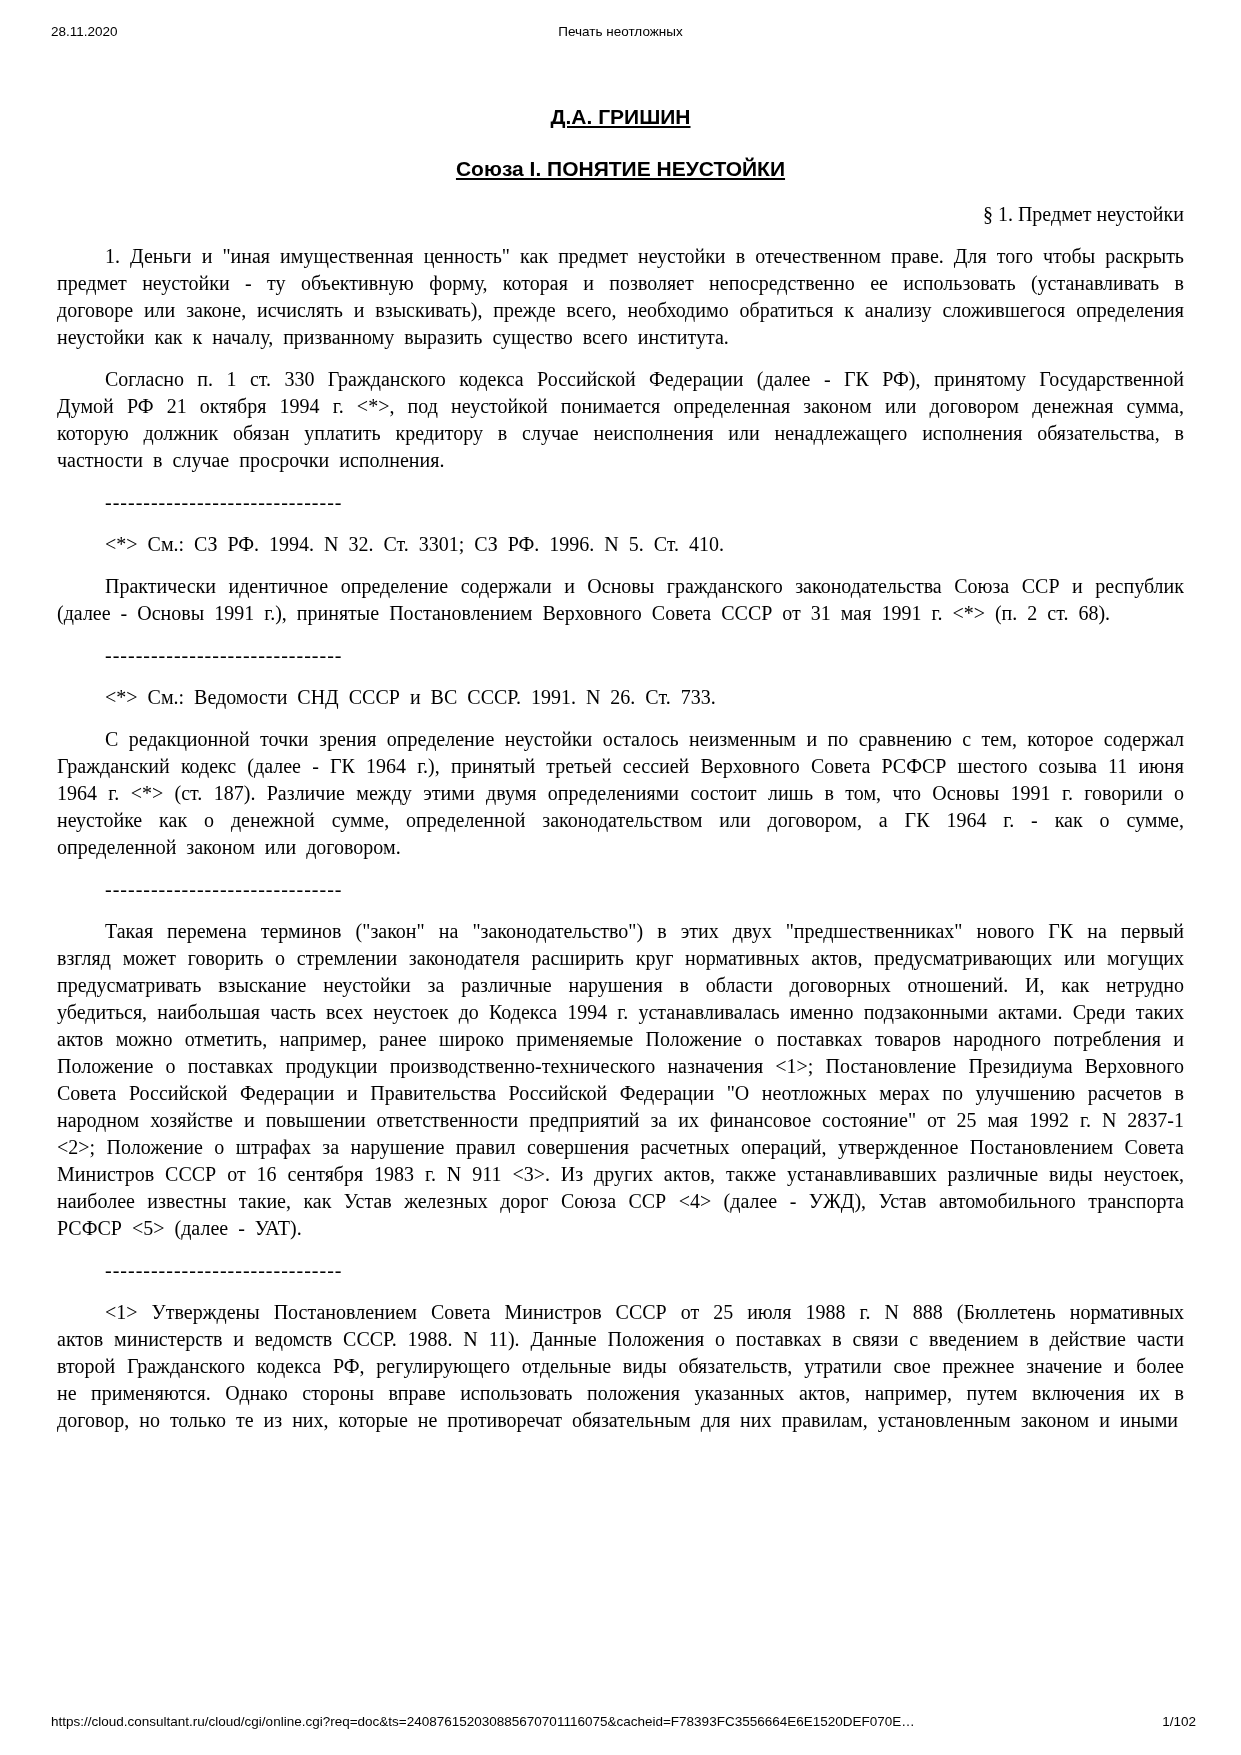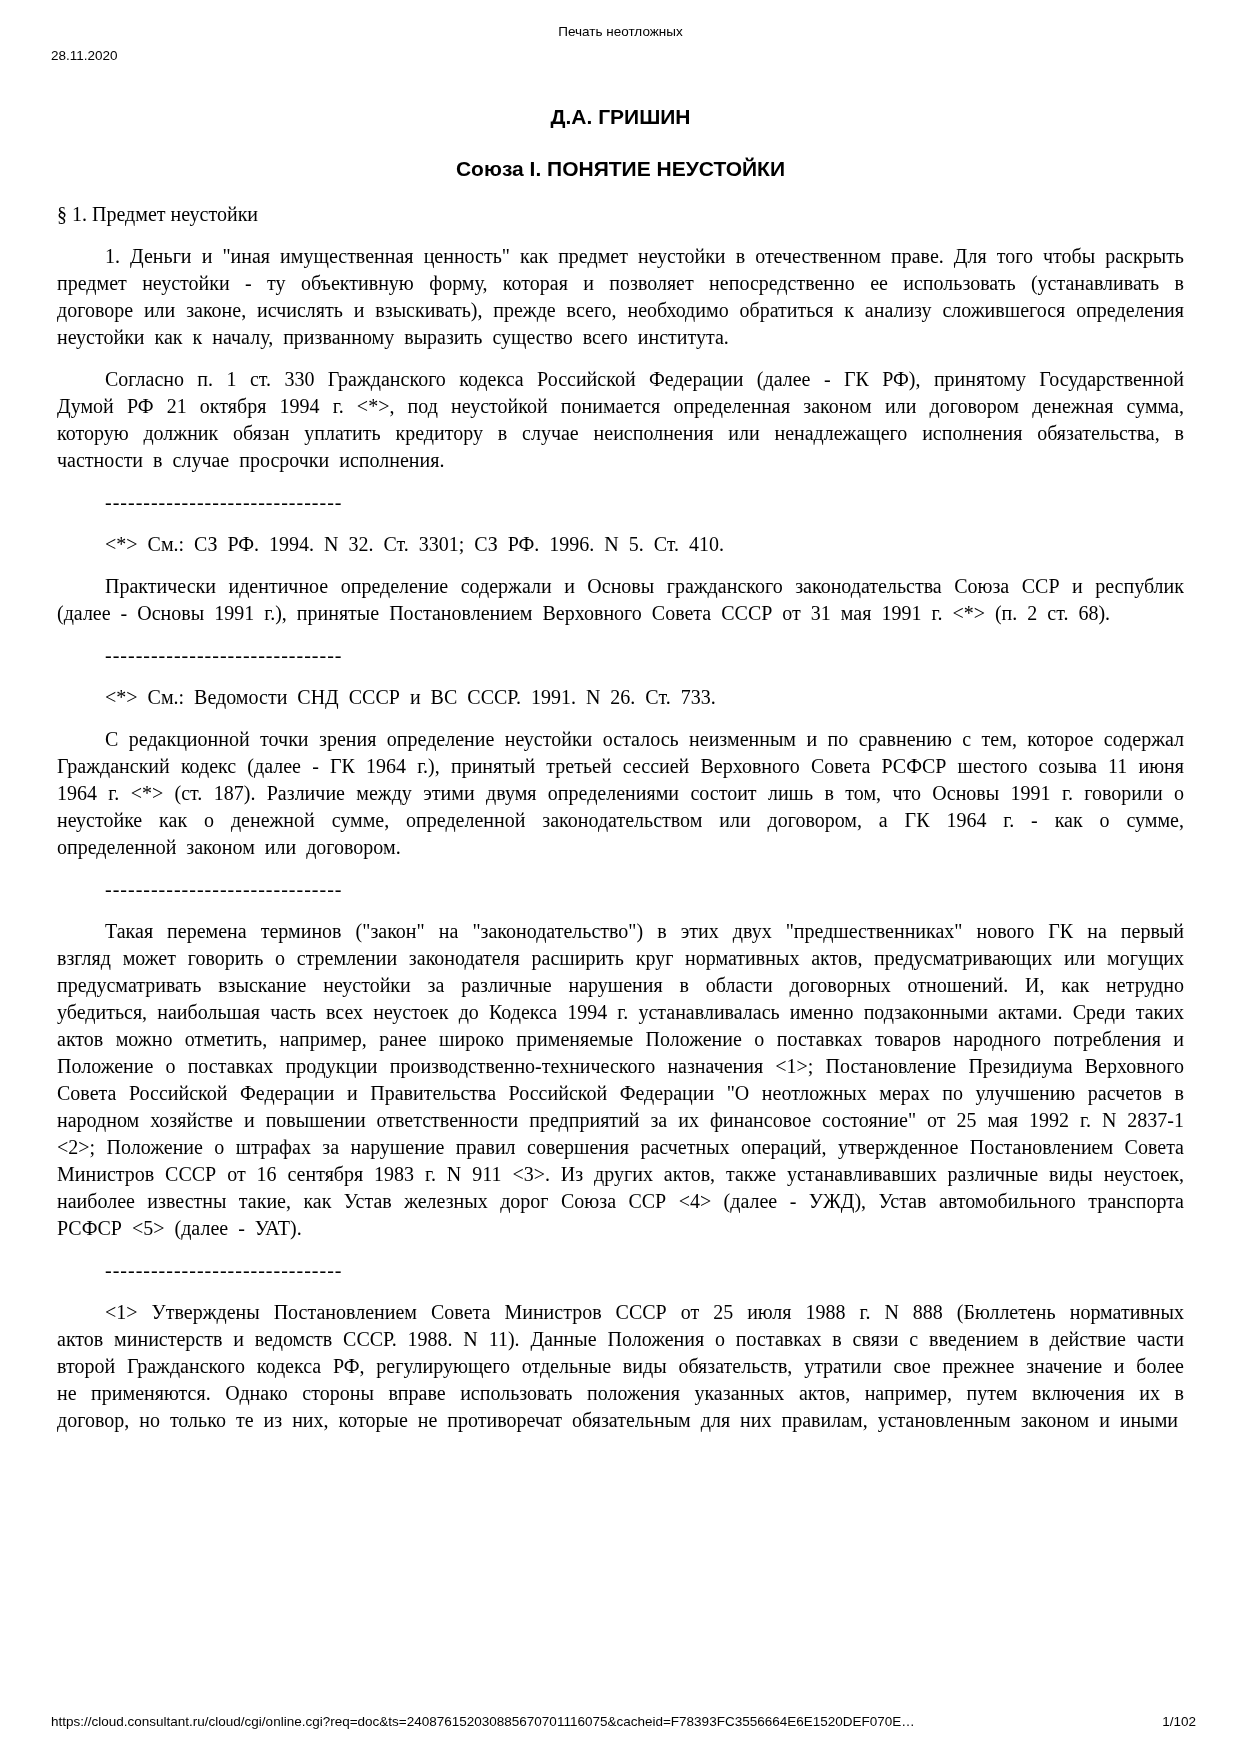--- a/index.html
+++ b/index.html
@@ -14,37 +14,37 @@
   }
   .page-header {
     position: absolute;
     top: 24px;
     left: 51px;
     right: 51px;
     height: 18px;
     font: 13.5px "Liberation Sans", sans-serif;
     color: #000;
   }
-  .header-date { position: absolute; left: 0; top: 0; margin-top: 24px; }
+  .header-date { position: absolute; left: 0; top: 0; }
   .header-center { position: absolute; left: 0; right: 0; top: 0; text-align: center; }
   .content {
     position: absolute;
     top: 78px;
     left: 57px;
     right: 57px;
   }
   .h-sans {
     font: bold 21px/27px "Liberation Sans", sans-serif;
     text-align: center;
     margin: 0;
   }
-  .h-sans.gap { margin-top: 25px; }
+  .h-sans.gap { margin-top: 25px; text-decoration: underline; }
   .h-serif {
     font: 20px/27px "Liberation Serif", serif;
-    text-align: left;
+    text-align: right;
     margin: 19px 0 6px;
   }
   .para {
     font: 20px/27px "Liberation Serif", serif;
     text-align: justify;
     text-indent: 48px;
     word-spacing: 5px;
     margin: 15px 0 0;
   }
   .sep {

